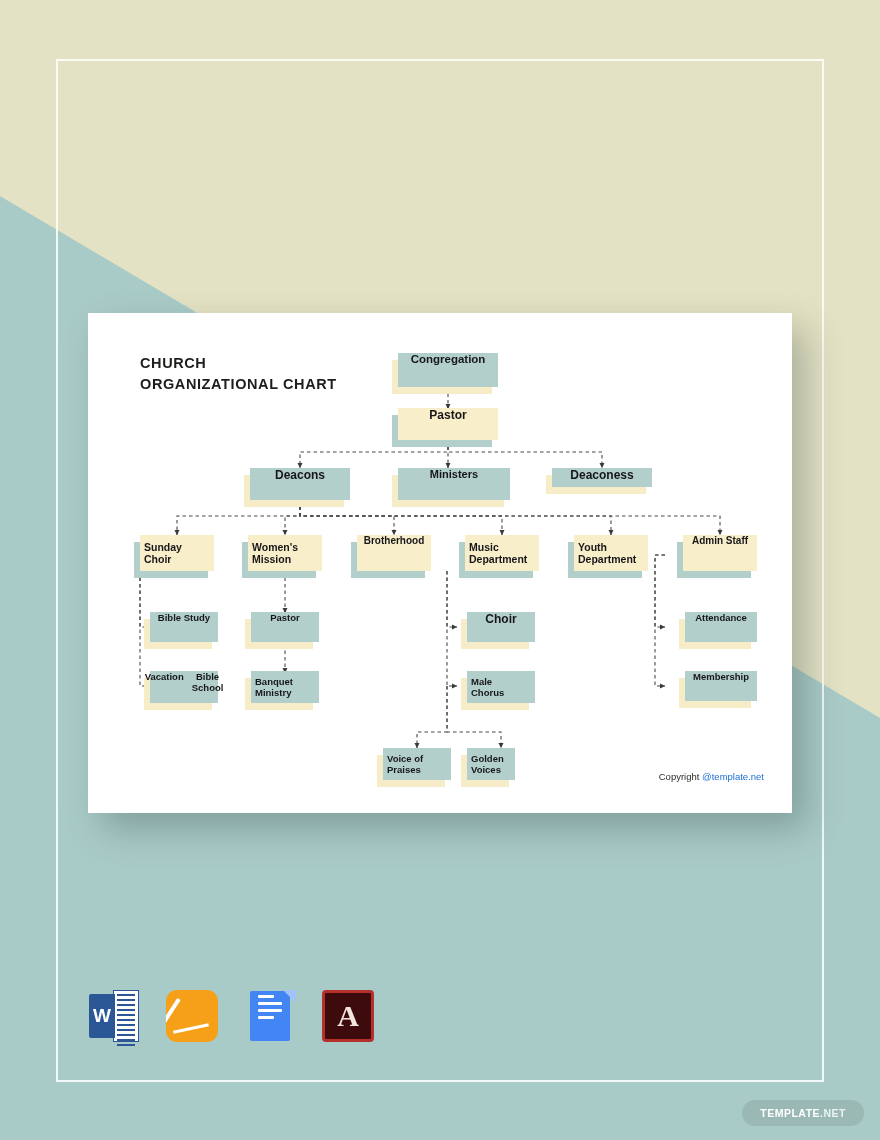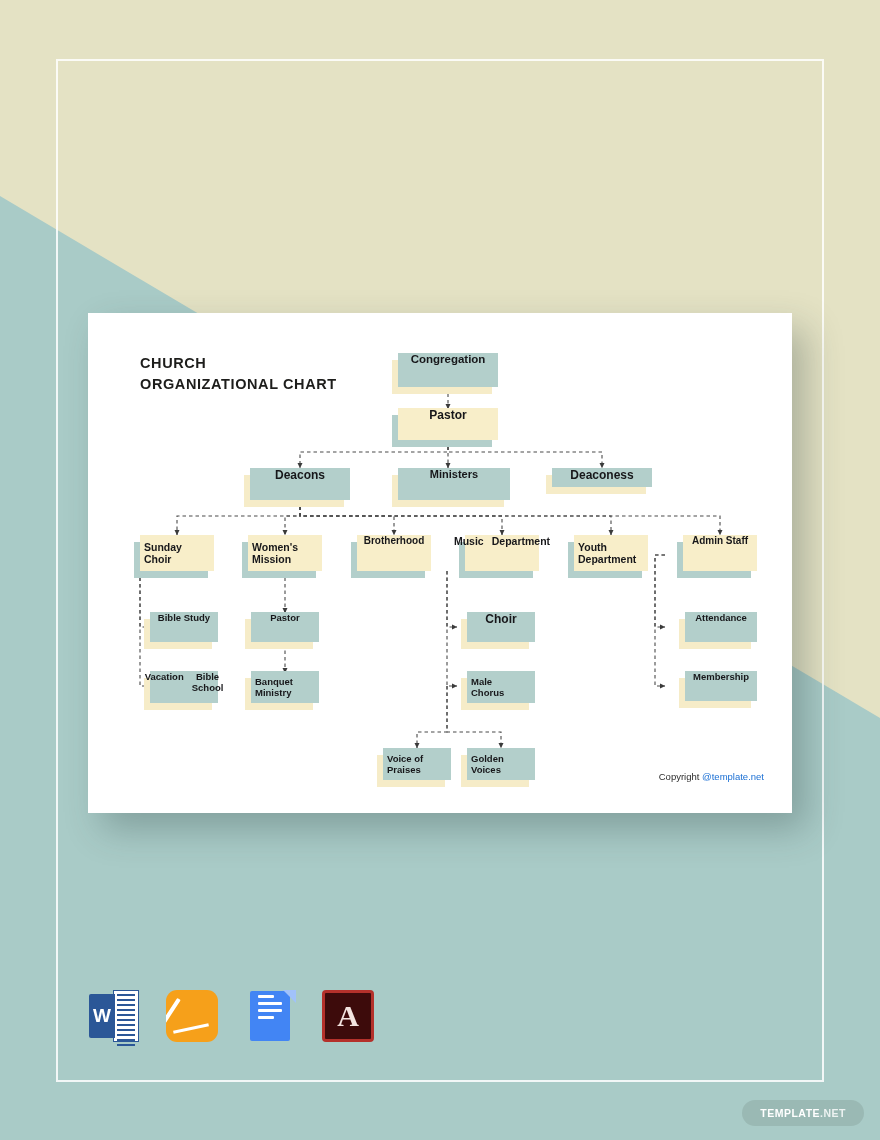--- a/index.html
+++ b/index.html
@@ -192,21 +192,21 @@
       <span class="lbl">Sunday</span>
       <span class="lbl">Choir</span>
     </div>
     <div class="node n-cream" style="left:160px;top:222px;width:74px;height:36px;font-size:10.5px;flex-direction:column;">
       <span class="lbl">Women's</span>
       <span class="lbl">Mission</span>
     </div>
     <div class="node n-cream" style="left:269px;top:222px;width:74px;height:36px;font-size:10px;">
       <span class="lbl">Brotherhood</span>
     </div>
-    <div class="node n-cream" style="left:377px;top:222px;width:74px;height:36px;font-size:10.5px;flex-direction:row;">
+    <div class="node n-cream" style="left:377px;top:222px;width:74px;height:36px;font-size:10.5px;flex-direction:column;">
       <span class="lbl">Music</span>
       <span class="lbl">Department</span>
     </div>
     <div class="node n-cream" style="left:486px;top:222px;width:74px;height:36px;font-size:10.5px;flex-direction:column;">
       <span class="lbl">Youth</span>
       <span class="lbl">Department</span>
     </div>
     <div class="node n-cream" style="left:595px;top:222px;width:74px;height:36px;font-size:10px;">
       <span class="lbl">Admin Staff</span>
     </div>
@@ -236,21 +236,21 @@
       <span class="lbl">Attendance</span>
     </div>
     <div class="node n-teal" style="left:597px;top:358px;width:72px;height:30px;font-size:9.5px;">
       <span class="lbl">Membership</span>
     </div>
 
     <div class="node n-teal" style="left:295px;top:435px;width:68px;height:32px;font-size:9.5px;flex-direction:column;">
       <span class="lbl">Voice of</span>
       <span class="lbl">Praises</span>
     </div>
-    <div class="node n-teal" style="left:379px;top:435px;width:68px;height:32px;font-size:9.5px;flex-direction:column;">
+    <div class="node n-teal" style="left:379px;top:435px;width:48px;height:32px;font-size:9.5px;flex-direction:column;">
       <span class="lbl">Golden</span>
       <span class="lbl">Voices</span>
     </div>
 
   </div>
 
   <div id="copyright">
     <span>Copyright </span><span class="link">@template.net</span>
   </div>
 </div>

